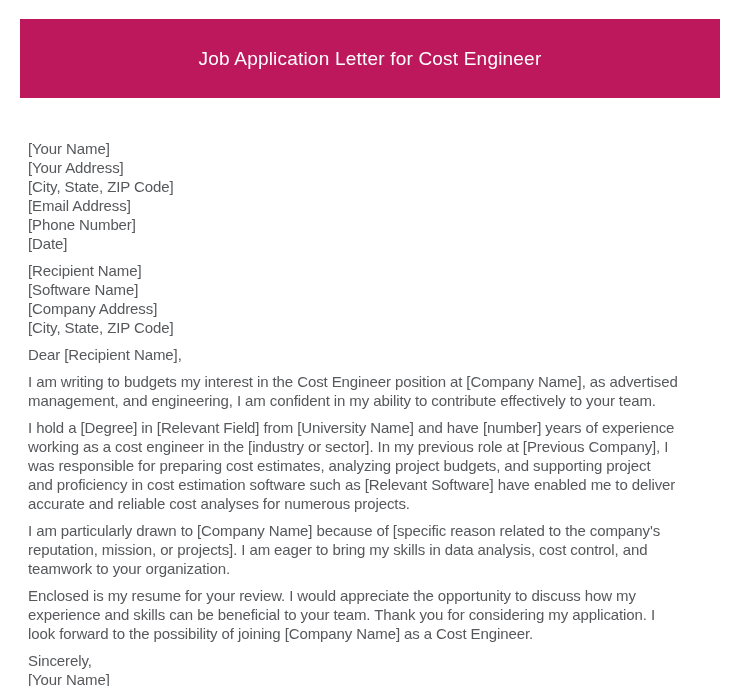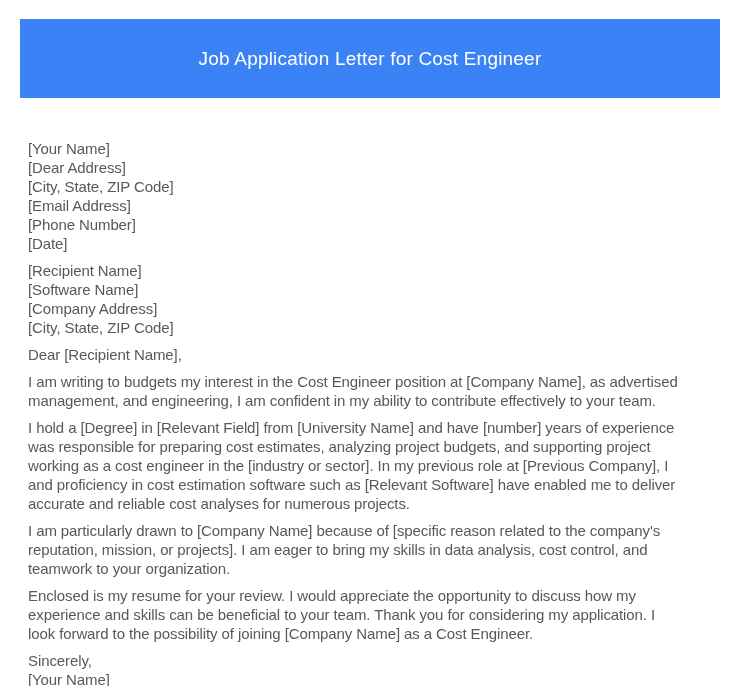--- a/index.html
+++ b/index.html
@@ -13,21 +13,21 @@
     overflow: hidden;
     position: relative;
     font-family: "Liberation Sans", sans-serif;
   }
   .banner {
     position: absolute;
     left: 20px;
     top: 19px;
     width: 700px;
     height: 79px;
-    background: #3b82f6;
+    background: #be185d;
     display: flex;
     align-items: center;
     justify-content: center;
   }
   .banner-title {
     margin: 0;
     color: #ffffff;
     font-size: 19px;
     font-weight: 500;
     letter-spacing: 0.2px;
@@ -59,21 +59,21 @@
 <div class="page">
 
   <header class="banner">
     <h1 class="banner-title">Job Application Letter for Cost Engineer</h1>
   </header>
 
   <main class="letter">
 
     <section>
       <div class="line">[Your Name]</div>
-      <div class="line">[Dear Address]</div>
+      <div class="line">[Your Address]</div>
       <div class="line">[City, State, ZIP Code]</div>
       <div class="line">[Email Address]</div>
       <div class="line">[Phone Number]</div>
       <div class="line">[Date]</div>
     </section>
 
     <section>
       <div class="line">[Recipient Name]</div>
       <div class="line">[Software Name]</div>
       <div class="line">[Company Address]</div>
@@ -84,22 +84,22 @@
       <div class="line">Dear [Recipient Name],</div>
     </section>
 
     <section>
       <div class="line">I am writing to budgets my interest in the Cost Engineer position at [Company Name], as advertised</div>
       <div class="line">management, and engineering, I am confident in my ability to contribute effectively to your team.</div>
     </section>
 
     <section>
       <div class="line">I hold a [Degree] in [Relevant Field] from [University Name] and have [number] years of experience</div>
+      <div class="line">working as a cost engineer in the [industry or sector]. In my previous role at [Previous Company], I</div>
       <div class="line">was responsible for preparing cost estimates, analyzing project budgets, and supporting project</div>
-      <div class="line">working as a cost engineer in the [industry or sector]. In my previous role at [Previous Company], I</div>
       <div class="line">and proficiency in cost estimation software such as [Relevant Software] have enabled me to deliver</div>
       <div class="line">accurate and reliable cost analyses for numerous projects.</div>
     </section>
 
     <section>
       <div class="line">I am particularly drawn to [Company Name] because of [specific reason related to the company's</div>
       <div class="line">reputation, mission, or projects]. I am eager to bring my skills in data analysis, cost control, and</div>
       <div class="line">teamwork to your organization.</div>
     </section>
 

